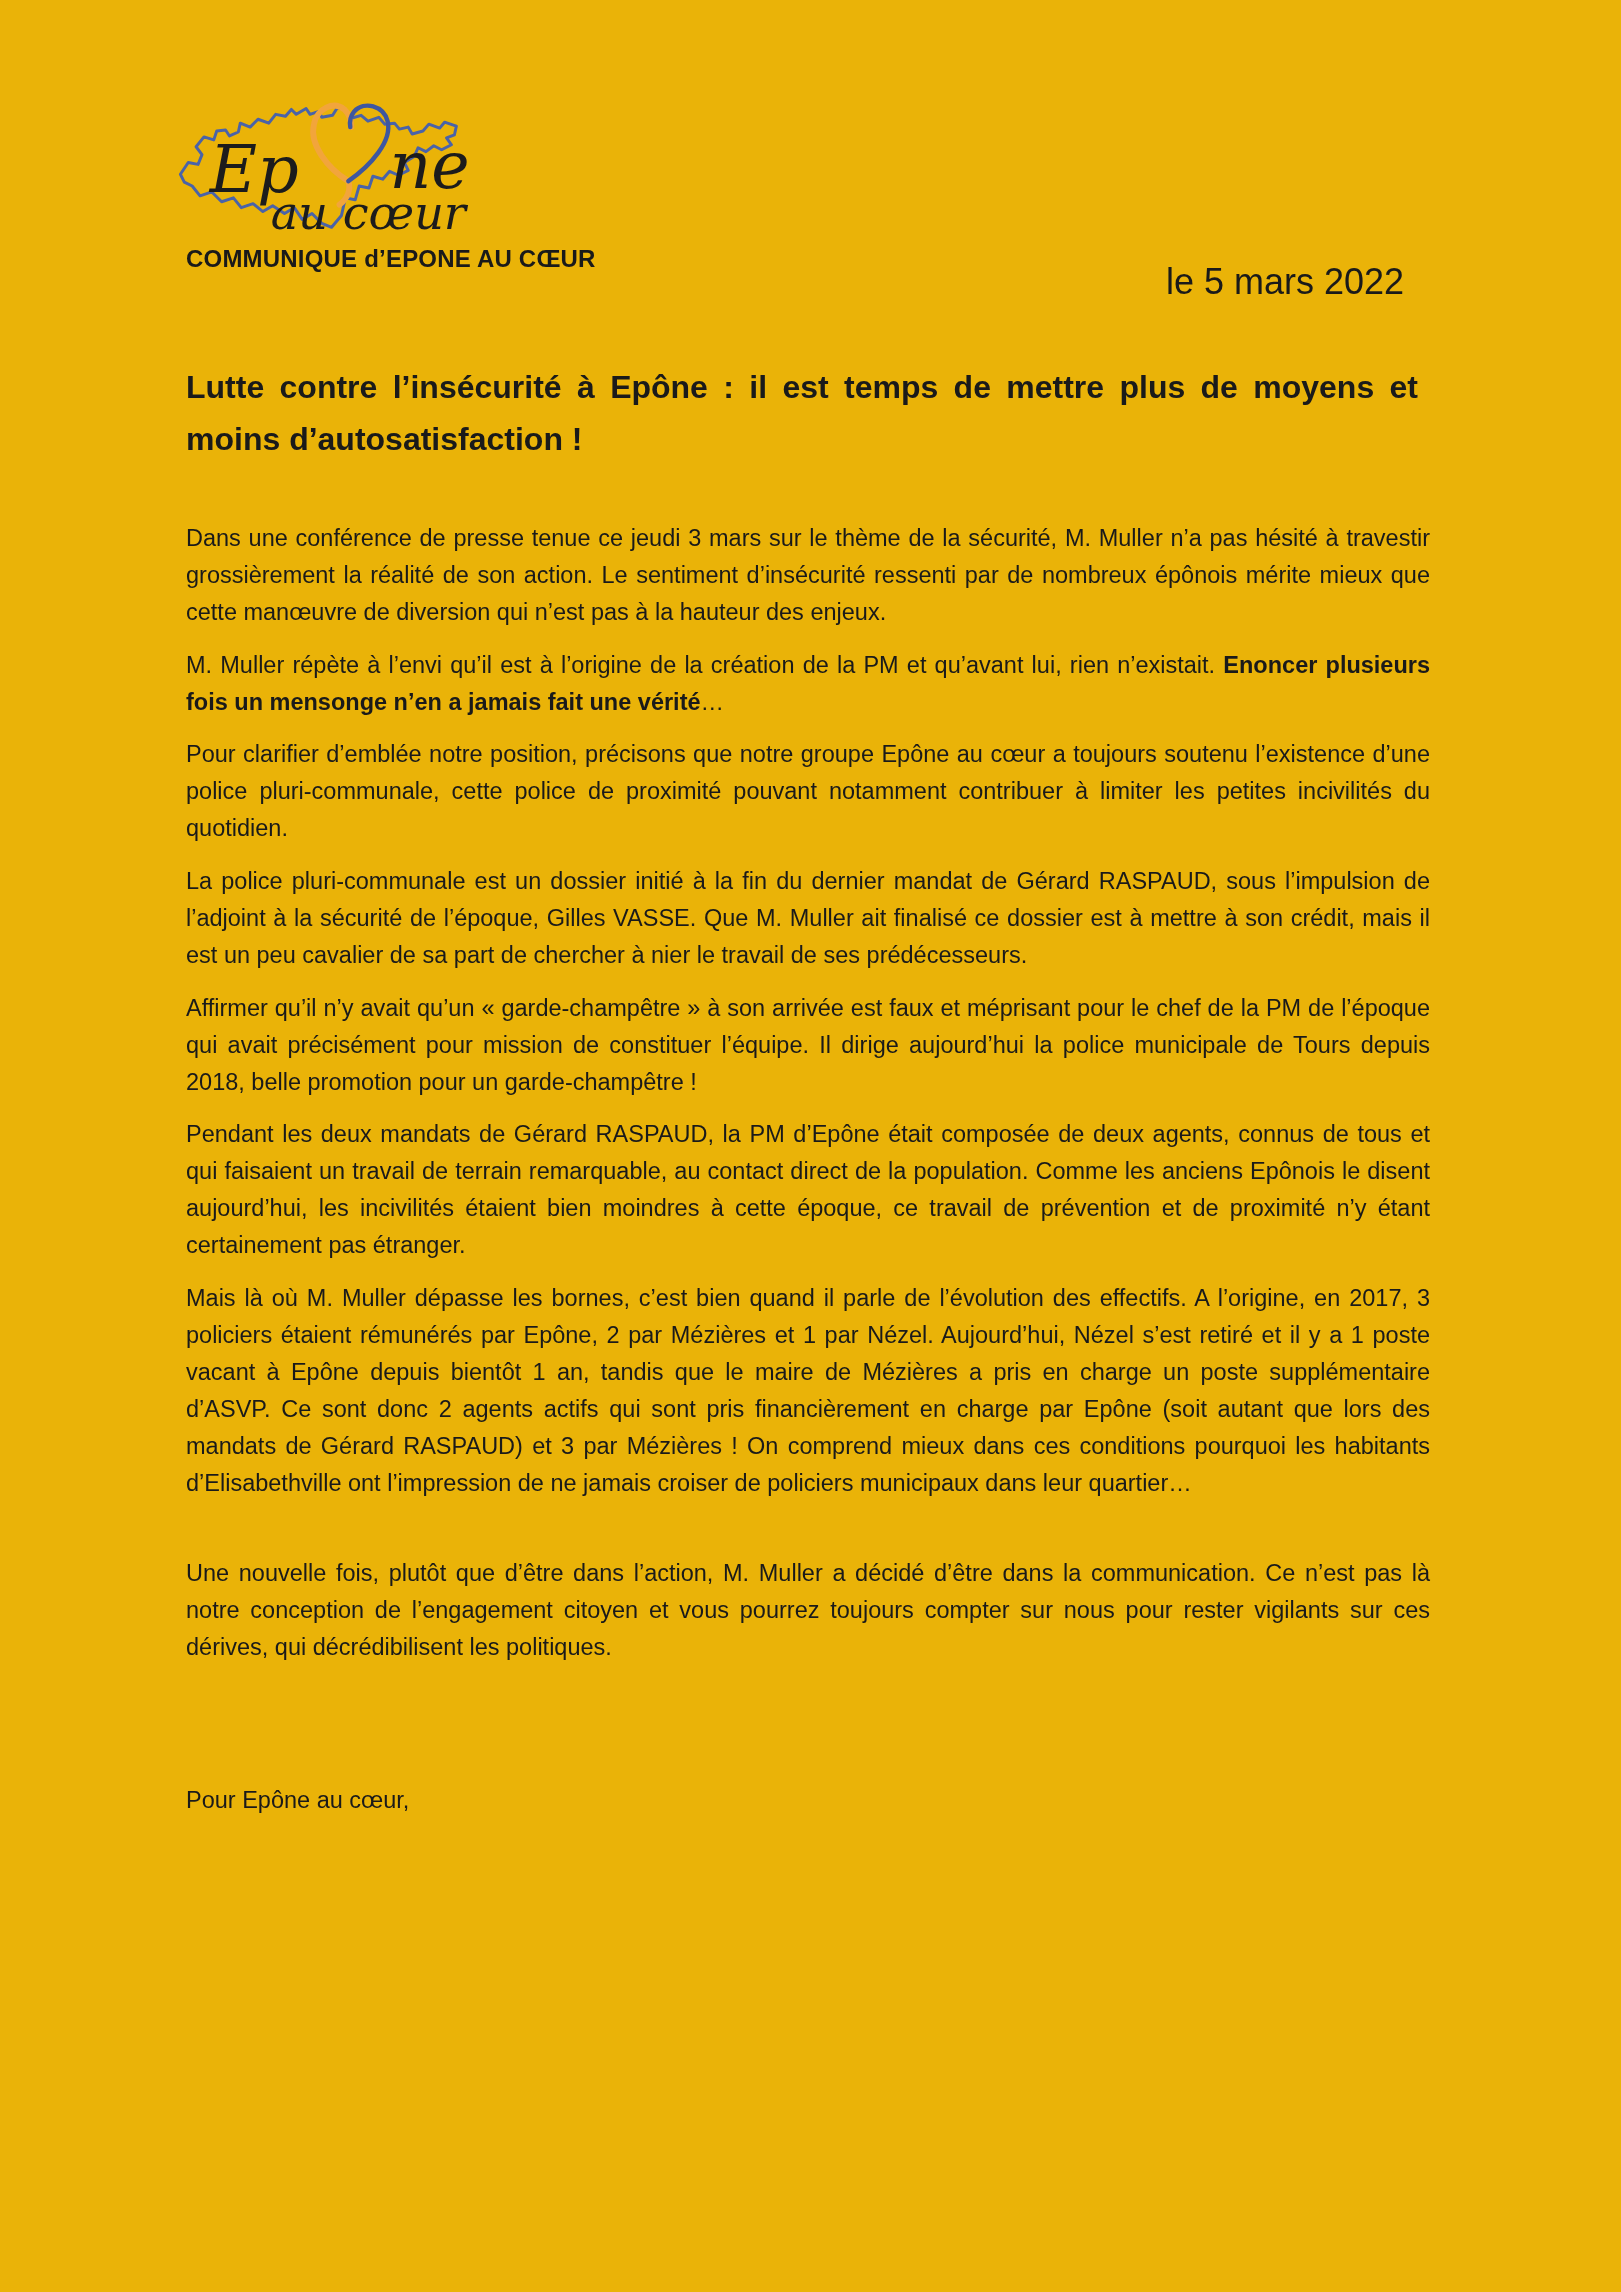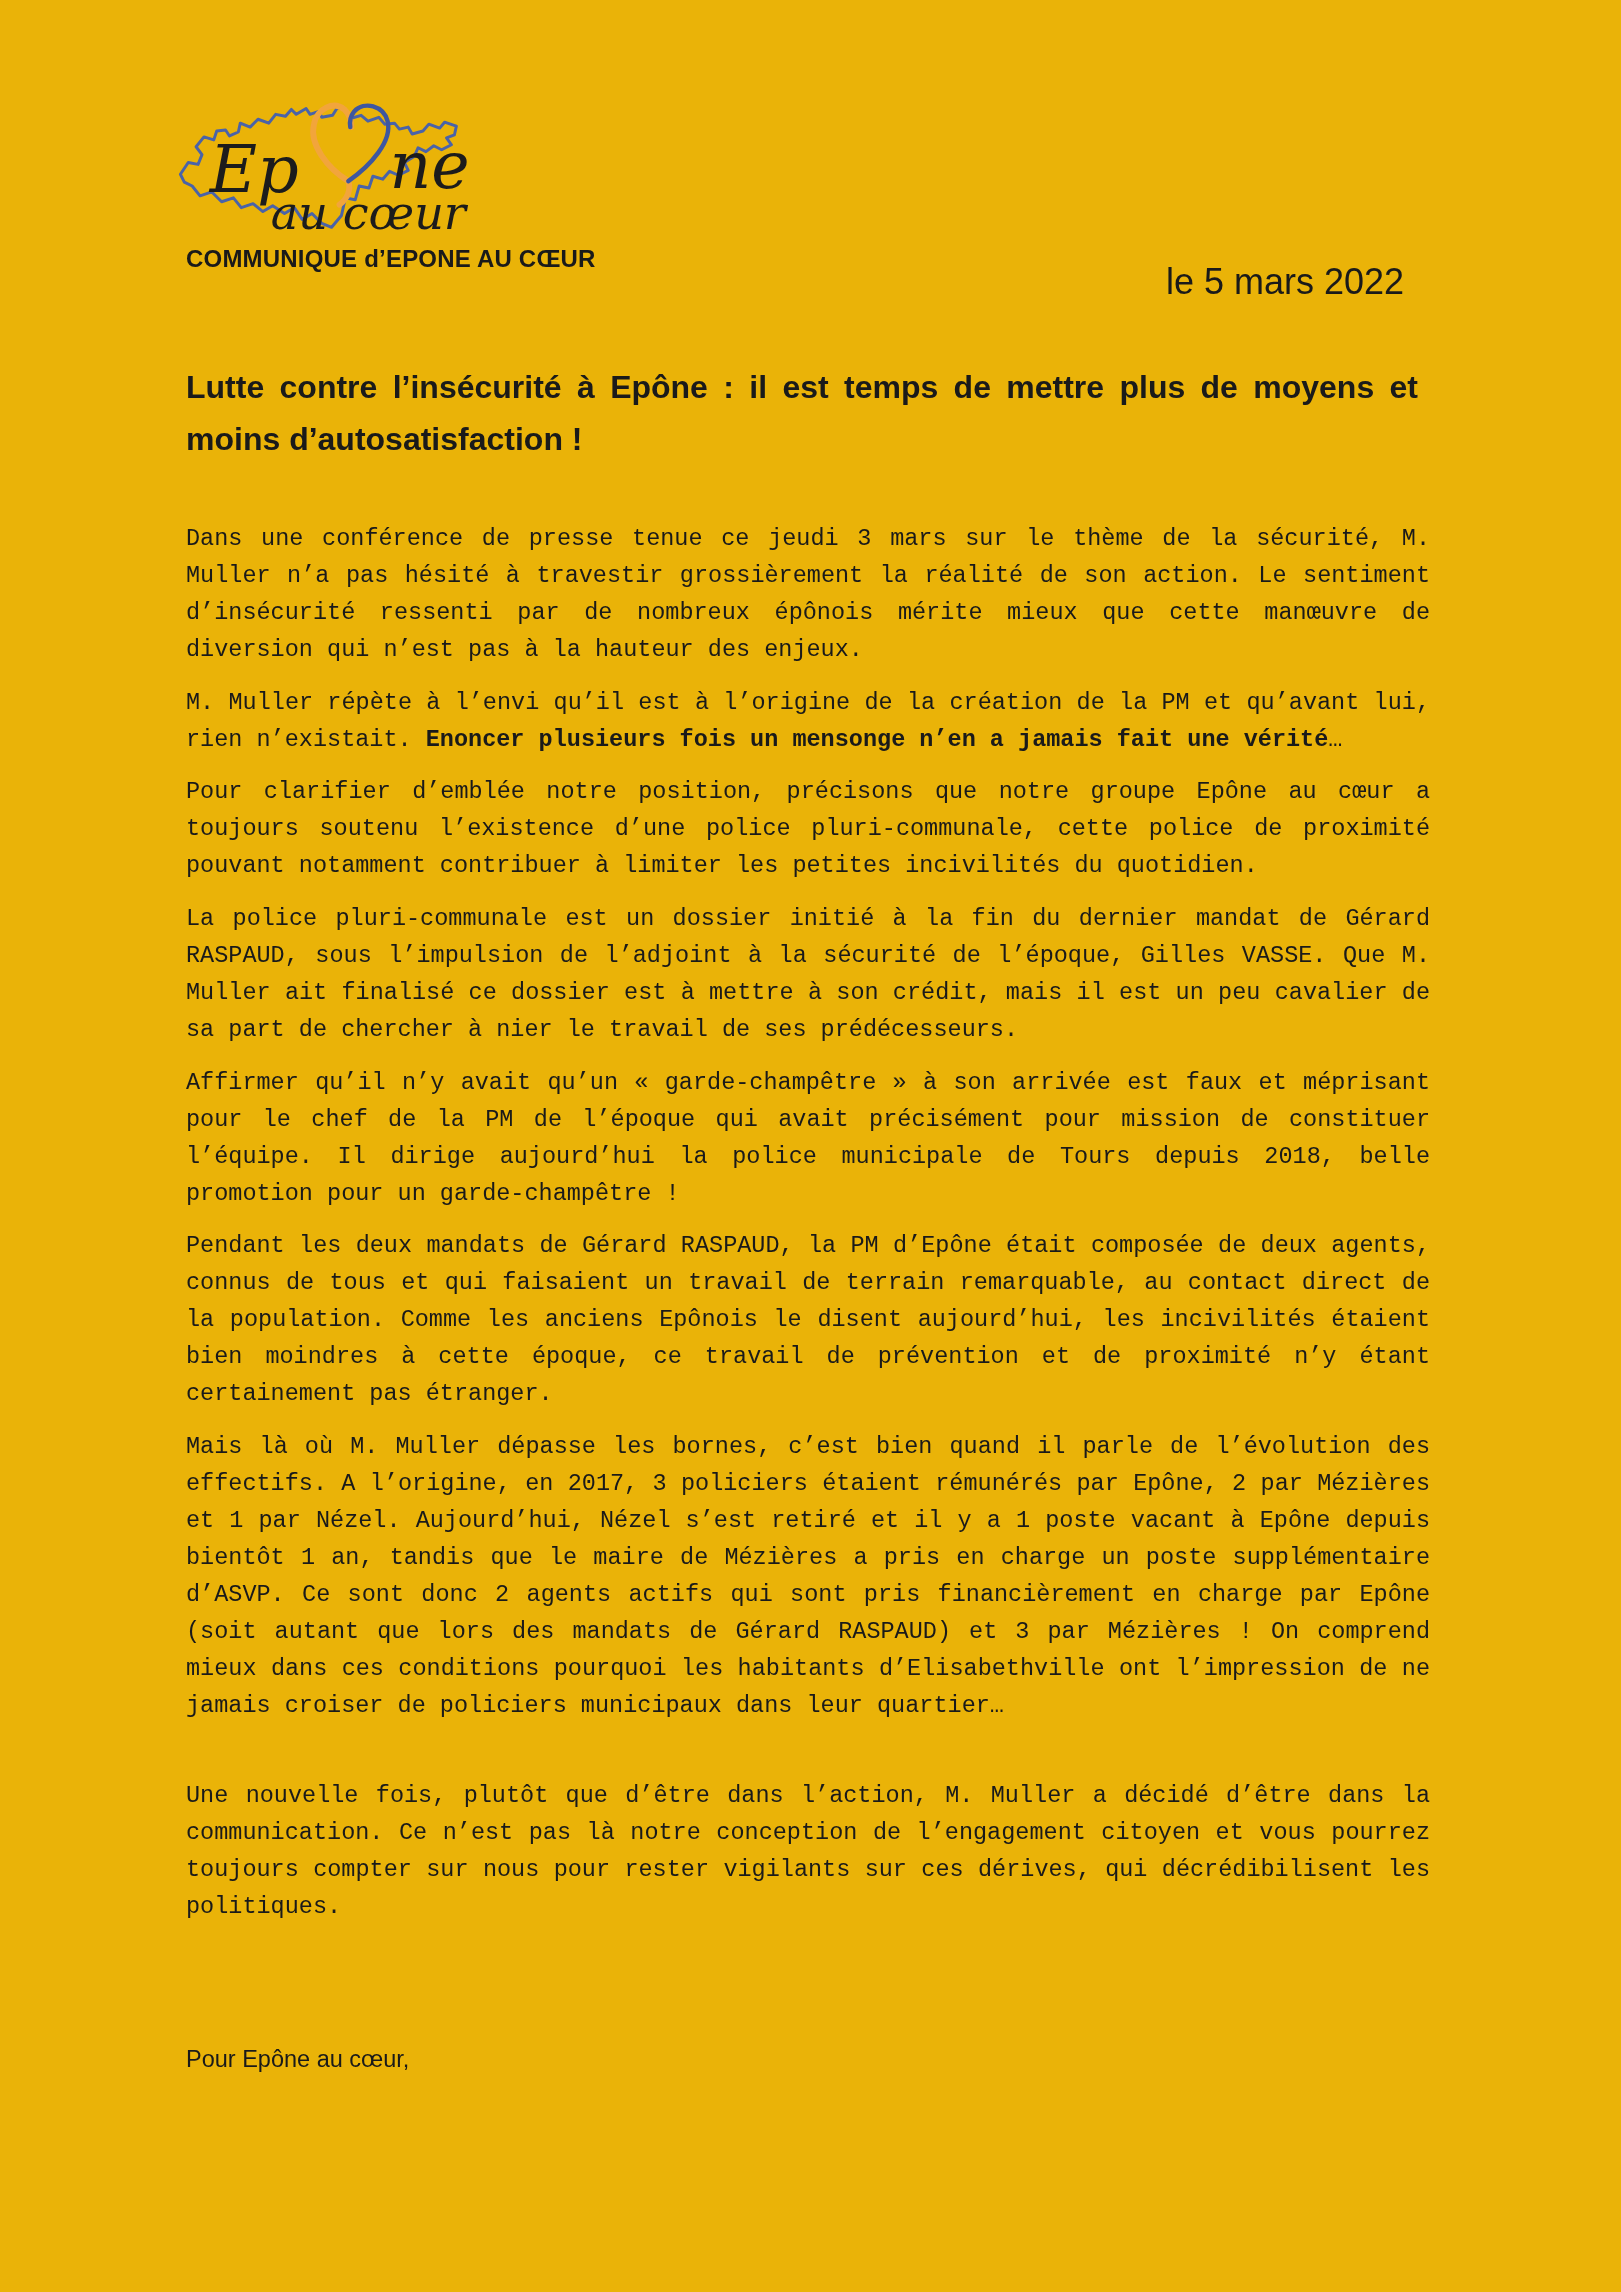--- a/index.html
+++ b/index.html
@@ -33,21 +33,20 @@
     position:absolute;left:186px;top:361px;width:1244px;
   }
   .headline{
     font-size:32px;font-weight:bold;line-height:52px;
     text-align:justify;margin:0 12px 55px 0;
   }
   .content p.body-par{
     font-size:23.5px;line-height:37px;
     text-align:justify;
     margin:0 0 15.7px 0;
-    font-family:Liberation Mono, monospace;
   }
   .content p.body-par .b{font-weight:bold;}
   .gap-before{margin-top:53px !important;}
   .signature{margin-top:116px;}
   .sig-line{font-size:23.5px;line-height:37px;margin:0;}
   .sig-line + .sig-line{margin-top:17.6px;}
 </style>
 </head>
 <body>
 

